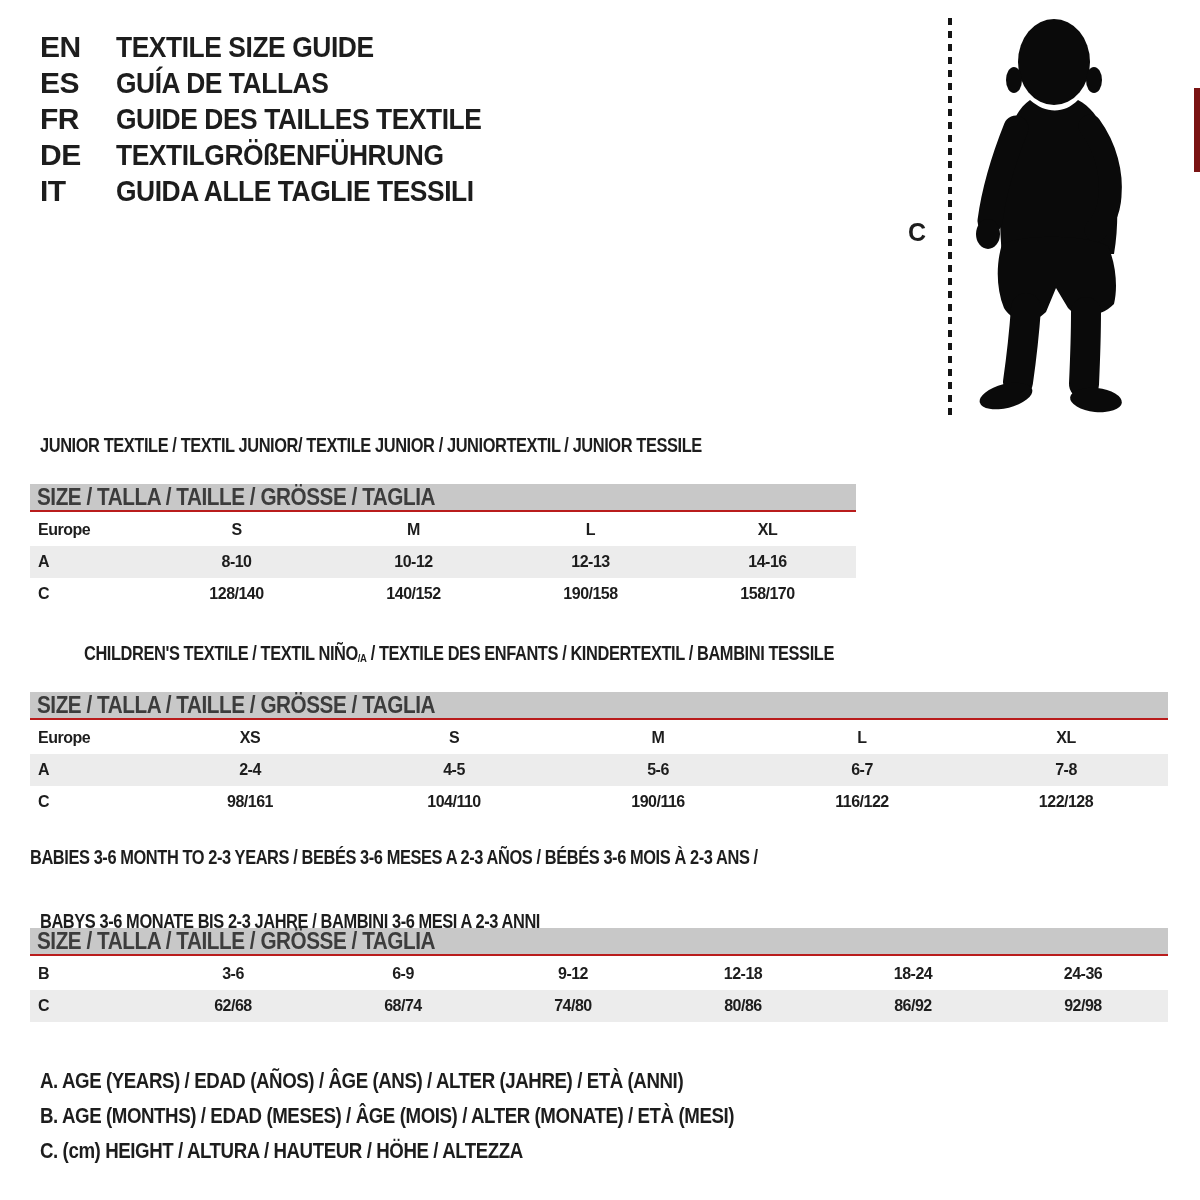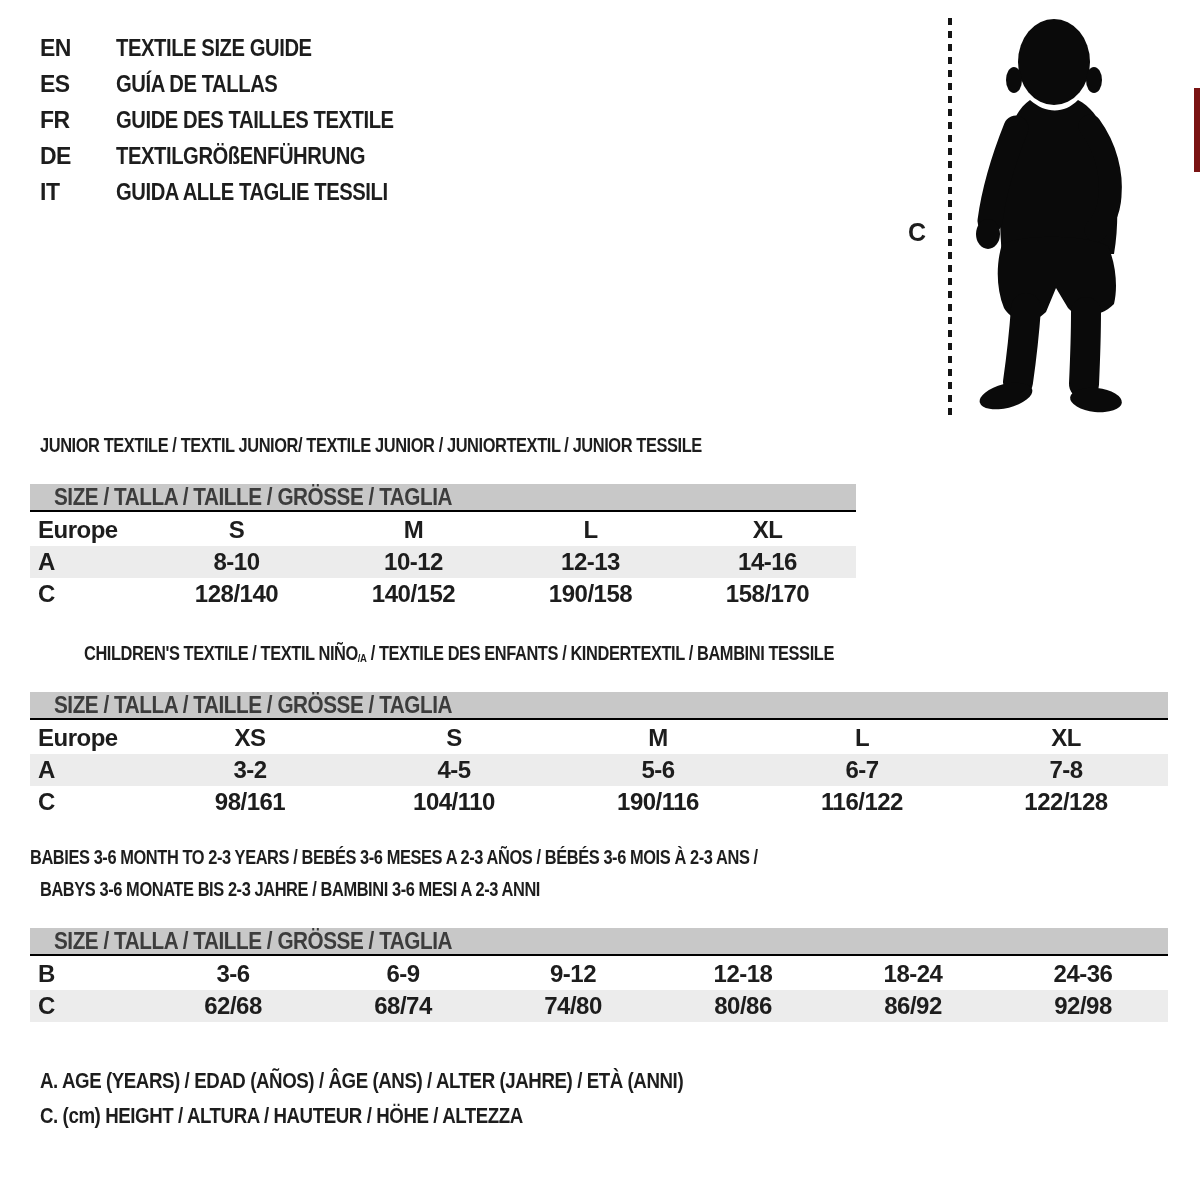--- a/index.html
+++ b/index.html
@@ -2,45 +2,45 @@
 <html><head>
 <meta charset="utf-8">
 <style>
   html,body{margin:0;padding:0;background:#fff;}
   #stage{position:relative;width:1200px;height:1200px;background:#ffffff;overflow:hidden;
          font-family:"Liberation Sans",sans-serif;font-weight:bold;color:#1d1d1d;}
   .abs{position:absolute;}
 
   
   #lang-block{left:40px;top:30px;}
-  .lang-row{display:flex;height:36px;align-items:center;font-size:23px;letter-spacing:-0.5px;}
+  .lang-row{display:flex;height:36px;align-items:flex-start;font-size:30px;letter-spacing:-0.5px;}
   .lang-code{width:76px;}
   .lang-label{transform:scaleX(0.88);transform-origin:left center;white-space:nowrap;}
 
   
   #height-line{left:948px;top:18px;width:4px;height:398px;
      background:repeating-linear-gradient(to bottom,#141414 0 7px,transparent 7px 13px);}
   #height-label{left:908px;top:218px;font-size:25px;}
   #baby-svg{left:966px;top:16px;}
 
   
   .sec-title{font-size:20px;letter-spacing:-0.5px;}
   .sec-title > span{display:inline-block;transform:scaleX(0.82);transform-origin:left center;white-space:nowrap;}
   #junior-title{left:40px;top:434px;}
   #children-title{left:40px;top:642px;margin-left:44px;}
   #babies-title1{left:30px;top:846px;}
-  #babies-title2{left:40px;top:878px;}
+  #babies-title2{left:40px;top:910px;}
   .sub-a{font-size:0.58em;position:relative;top:0.18em;}
 
   
   .size-table{position:absolute;}
-  .size-bar{height:28px;background:#c8c8c8;border-bottom:2px solid #000000;
-     display:flex;align-items:center;padding-left:24px;margin-bottom:2px;box-sizing:border-box;}
+  .size-bar{height:28px;background:#c8c8c8;border-bottom:2px solid #b91c1c;
+     display:flex;align-items:center;padding-left:7px;margin-bottom:2px;box-sizing:border-box;}
   .size-bar span{font-size:23px;color:#3c3c3c;transform:scaleX(0.9);transform-origin:left center;white-space:nowrap;letter-spacing:-0.5px;}
-  .trow{display:grid;height:32px;align-items:center;font-size:24px;letter-spacing:-0.5px;}
+  .trow{display:grid;height:32px;align-items:center;font-size:16px;letter-spacing:-0.5px;}
   .trow.stripe{background:#ececec;}
   .trow .lbl{text-align:left;padding-left:8px;}
   .trow .c{text-align:center;}
   #junior-table{left:30px;top:484px;width:826px;}
   #junior-table .trow{grid-template-columns:118px repeat(4,1fr);}
   #children-table{left:30px;top:692px;width:1138px;}
   #children-table .trow{grid-template-columns:118px repeat(5,1fr);}
   #babies-table{left:30px;top:928px;width:1138px;}
   #babies-table .trow{grid-template-columns:118px repeat(6,1fr);}
 
@@ -139,21 +139,21 @@
     <div class="trow">
       <div class="lbl">Europe</div>
       <div class="c">XS</div>
       <div class="c">S</div>
       <div class="c">M</div>
       <div class="c">L</div>
       <div class="c">XL</div>
     </div>
     <div class="trow stripe">
       <div class="lbl">A</div>
-      <div class="c">3-2</div>
+      <div class="c">2-4</div>
       <div class="c">4-5</div>
       <div class="c">5-6</div>
       <div class="c">6-7</div>
       <div class="c">7-8</div>
     </div>
     <div class="trow">
       <div class="lbl">C</div>
       <div class="c">98/161</div>
       <div class="c">104/110</div>
       <div class="c">190/116</div>
@@ -187,18 +187,19 @@
       <div class="c">68/74</div>
       <div class="c">74/80</div>
       <div class="c">80/86</div>
       <div class="c">86/92</div>
       <div class="c">92/98</div>
     </div>
   </div>
 
   <div id="notes" class="abs">
     <div class="note-line"><span>A. AGE (YEARS) / EDAD (AÑOS) / ÂGE (ANS) / ALTER (JAHRE) / ETÀ (ANNI)</span></div>
+    <div class="note-line"><span>B. AGE (MONTHS) / EDAD (MESES) / ÂGE (MOIS) / ALTER (MONATE) / ETÀ (MESI)</span></div>
     <div class="note-line"><span>C. (cm) HEIGHT / ALTURA / HAUTEUR / HÖHE / ALTEZZA</span></div>
   </div>
 
   <div id="edge-accent" class="abs"></div>
 
 </div>
 
 </body></html>

